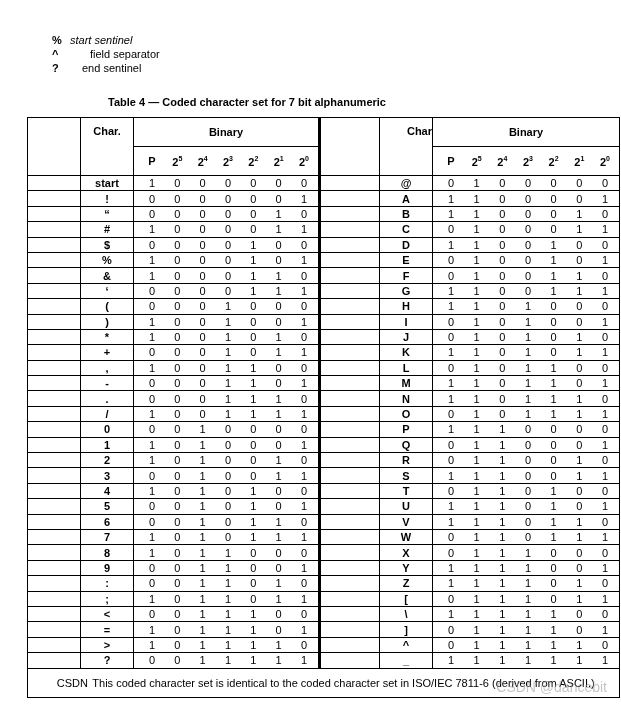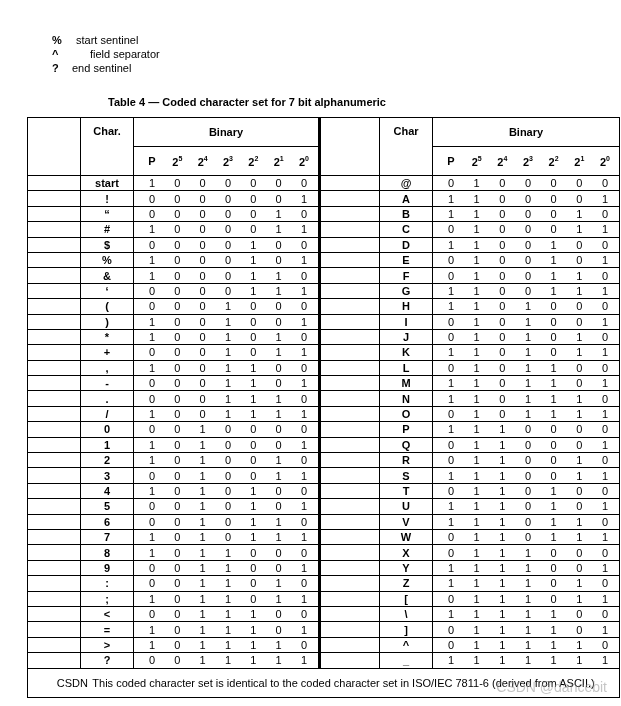--- a/index.html
+++ b/index.html
@@ -1,22 +1,22 @@
 <!DOCTYPE html>
 <html><head>
 <meta charset="utf-8">
 <style>
   html,body{margin:0;padding:0;background:#fff;}
   body{width:621px;height:706px;position:relative;overflow:hidden;font-family:"Liberation Sans",sans-serif;color:#000;}
   .legend{position:absolute;left:52px;top:33px;font-size:11px;line-height:14px;}
   .legend .row{display:flex;}
   .legend .sym{font-weight:bold;display:inline-block;width:18px;}
-  .legend .row:nth-child(1) .txt{margin-left:6px;}
+  .legend .row:nth-child(1) .txt{margin-left:0;font-style:italic;}
   .legend .row:nth-child(2) .txt{margin-left:20px;}
-  .legend .row:nth-child(3) .txt{margin-left:2px;}
+  .legend .row:nth-child(3) .txt{margin-left:12px;}
   .title{position:absolute;left:0;width:494px;top:96px;text-align:center;font-weight:bold;font-size:11px;}
   table.main{position:absolute;left:27px;top:117px;border-collapse:collapse;font-size:11px;}
   table.main td{border:1px solid #000;padding:0;text-align:center;}
   .hdr1 td{height:28px;font-weight:bold;vertical-align:middle;margin-left:16px;}
   .hdr2 td{height:28px;font-weight:bold;}
   td.blank{width:52px;}
   td.charc{width:52px;font-weight:bold;}
   td.sep{border-right:3px solid #000 !important;}
   .bits{display:flex;justify-content:space-between;padding:0 4px 0 8px;}
   .bits span{width:20px;text-align:center;}
@@ -49,21 +49,21 @@
 
 <div class="title">Table 4 — Coded character set for 7 bit alphanumeric</div>
 
 <table class="main">
   <tbody id="tbody">
     <tr class="hdr1">
       <td class="blank" rowspan="2"></td>
       <td class="charc" rowspan="2" style="vertical-align:top;padding-top:7px;">Char.</td>
       <td class="binc sep">Binary</td>
       <td class="blank" rowspan="2" style="width:58px;"></td>
-      <td class="charc" rowspan="2" style="width:46px;vertical-align:top;padding-top:7px;">Char</td>
+      <td class="charc" rowspan="2" style="width:46px;vertical-align:top;padding-top:7px;text-align:right;">Char</td>
       <td class="binc" style="width:186px;">Binary</td>
     </tr>
     <tr class="hdr2">
       <td class="sep">
           <div class="hdrbits" id="hb-left">
             <span>P</span>
             <span>2<sup>5</sup></span>
             <span>2<sup>4</sup></span>
             <span>2<sup>3</sup></span>
             <span>2<sup>2</sup></span>

